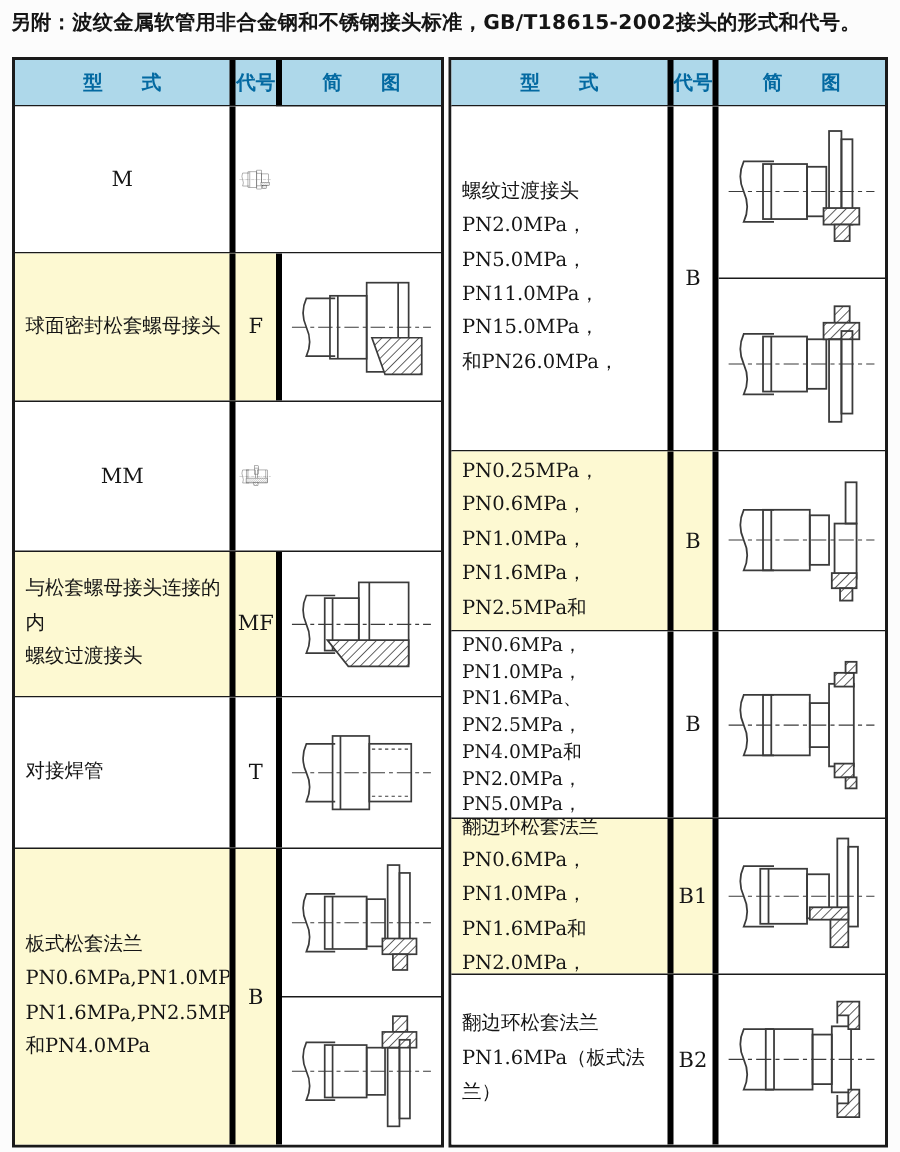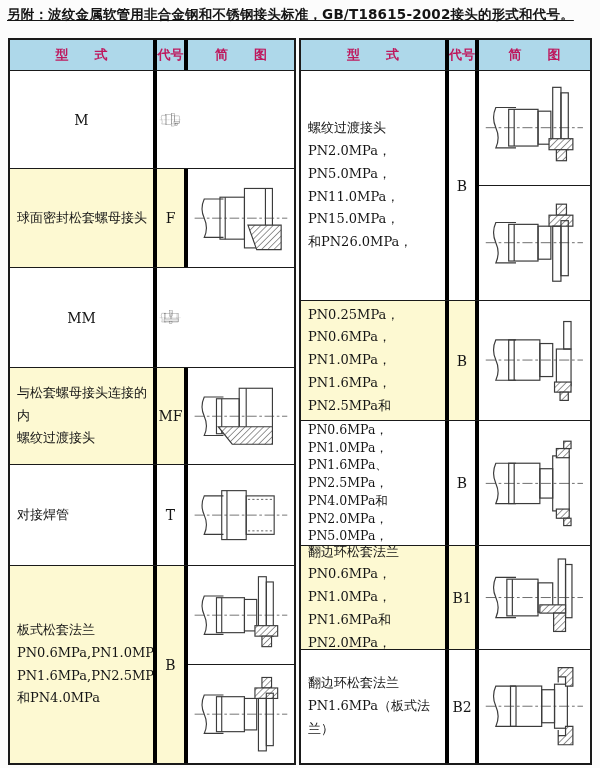--- a/index.html
+++ b/index.html
@@ -5,37 +5,37 @@
   html,body{margin:0;padding:0;}
   body{
     width:600px;height:768px;position:relative;
     background:#fcfcfc;color:#151515;
     font-family:"DejaVu Serif","Liberation Serif",serif;
     overflow:hidden;
   }
   .doc-title{
     position:absolute;left:7px;top:6px;width:586px;
     font-family:"DejaVu Sans","Liberation Sans",sans-serif;
-    font-weight:bold;font-size:13.5px;letter-spacing:.2px;white-space:nowrap;text-decoration:underline;
+    font-weight:bold;font-size:13.5px;letter-spacing:.2px;white-space:nowrap;
   }
   .tables{position:absolute;left:8px;top:38px;width:584px;height:727px;display:flex;gap:3px;}
   .table{border:2px solid #1a1a1a;background:#fff;display:flex;flex-direction:column;box-sizing:border-box;}
   .table.left{width:288px;}
   .table.right{width:293px;}
   .row{display:grid;border-top:1px solid #1a1a1a;box-sizing:border-box;min-height:0;}
   .table .row:first-child{border-top:none;}
   .table.left  .row{grid-template-columns:143px 31px 1fr;}
   .table.right .row{grid-template-columns:144px 30px 1fr;}
   .cell{border-left:4px solid #000000;box-sizing:border-box;overflow:hidden;min-height:0;background:#fff;}
   .cell:first-child{border-left:none;}
   .thead{height:30px;}
   .thead .cell{
     background:var(--header-bg,#aed8ea);
     display:flex;align-items:center;justify-content:center;
-    font-size:13px;font-weight:bold;color:#be185d;
+    font-size:13px;font-weight:bold;color:#0369a1;
   }
   .type{display:flex;align-items:center;padding:4px 3px 4px 7px;
         font-size:13px;line-height:1.75;white-space:pre-line;}
   .type.dense{line-height:1.42;font-size:12.5px;}
   .code{display:flex;align-items:center;justify-content:center;font-size:14px;}
   .hl{background:var(--highlight-bg,#fdf9d2);}
   .diag{display:flex;align-items:center;justify-content:center;padding:2px;}
   .diag svg{width:96%;height:94%;}
   .diag-stack{display:flex;flex-direction:column;padding:0;}
   .diag-stack .sub{flex:1;display:flex;align-items:center;justify-content:center;min-height:0;}

